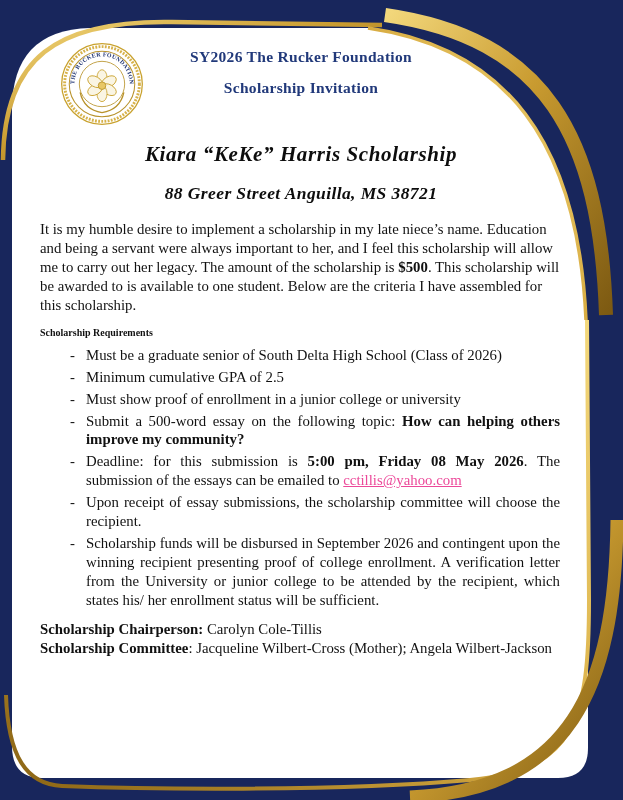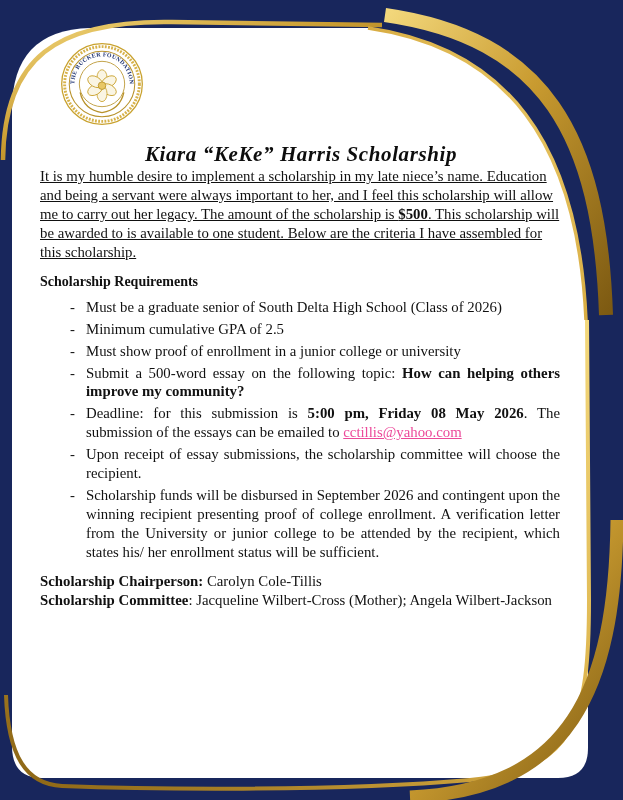--- a/index.html
+++ b/index.html
@@ -13,22 +13,22 @@
   .logo { position: absolute; left: 20px; top: 2px; width: 84px; height: 84px; }
   .header-titles { text-align: center; padding-top: 9px; }
   .header-line { font-size: 15.5px; font-weight: bold; color: #21397a; letter-spacing: 0.3px; line-height: 1.05; }
   .header-line.second { margin-top: 15px; }
 
   .script-title { text-align: center; font-style: italic; font-weight: bold; color: #0d0d0d; }
   .name { font-size: 21px; margin-top: 6px; letter-spacing: 0.6px; }
   .address { font-size: 17.5px; margin-top: 16px; letter-spacing: 0.4px; }
   .phone { font-size: 14.5px; margin-top: 14px; }
 
-  .intro { font-size: 14.8px; line-height: 1.28; text-decoration: underline; }
-  .req-heading { margin-top: 12px; font-size: 14px; font-weight: bold; }
+  .intro { margin-top: 16px; font-size: 14.8px; line-height: 1.28; }
+  .req-heading { margin-top: 12px; font-size: 10px; font-weight: bold; }
   ul.reqs { list-style: none; margin-top: 8px; padding-left: 30px; padding-right: 2px; }
   ul.reqs li { position: relative; padding-left: 16px; font-size: 14.8px; line-height: 1.28; text-align: justify; margin-bottom: 3px; }
   ul.reqs li::before { content: "-"; position: absolute; left: 0; top: 0; }
   .sig { font-size: 14.8px; line-height: 1.3; }
   .chair { margin-top: 10px; }
   .b { font-weight: bold; }
   a.link { color: #ec4899; text-decoration: underline; }
 </style>
 </head>
 <body>
@@ -77,23 +77,28 @@
           <ellipse cx="50" cy="42.5" rx="6" ry="9.5" fill="#faf5e3" stroke="#c9a22e" stroke-width="1" transform="rotate(180 50 52)"></ellipse>
           <ellipse cx="50" cy="42.5" rx="6" ry="9.5" fill="#faf5e3" stroke="#c9a22e" stroke-width="1" transform="rotate(240 50 52)"></ellipse>
           <ellipse cx="50" cy="42.5" rx="6" ry="9.5" fill="#faf5e3" stroke="#c9a22e" stroke-width="1" transform="rotate(300 50 52)"></ellipse>
           <circle cx="50" cy="52" r="4.5" fill="#e8c766" stroke="#b8922a" stroke-width="1"></circle>
         </g>
         <g>
           <path d="M 24 60 C 27 74 37 82 50 84" fill="none" stroke="#b8922a" stroke-width="1.6"></path>
           <path d="M 76 60 C 73 74 63 82 50 84" fill="none" stroke="#b8922a" stroke-width="1.6"></path>
         </g>
       </svg>
+      <div class="header-titles">
+        <div class="header-line">SY2026 The Rucker Foundation</div>
+        <div class="header-line second">Scholarship Invitation</div>
+      </div>
     </div>
 
     <div class="script-title name">Kiara “KeKe” Harris Scholarship</div>
+    <div class="script-title address">88 Greer Street Anguilla, MS 38721</div>
 
     <p class="intro"><span>It is my humble desire to implement a scholarship in my late niece’s name. Education and being a servant were always important to her, and I feel this scholarship will allow me to carry out her legacy. The amount of the scholarship is </span><span class="b">$500</span><span>. This scholarship will be awarded to is available to one student. Below are the criteria I have assembled for this scholarship.</span></p>
 
     <div class="req-heading">Scholarship Requirements</div>
 
     <ul class="reqs">
       <li><span>Must be a graduate senior of South Delta High School (Class of 2026)</span></li>
       <li><span>Minimum cumulative GPA of 2.5</span></li>
       <li><span>Must show proof of enrollment in a junior college or university</span></li>
       <li><span>Submit a 500-word essay on the following topic: </span><span class="b">How can helping others improve my community?</span></li>

